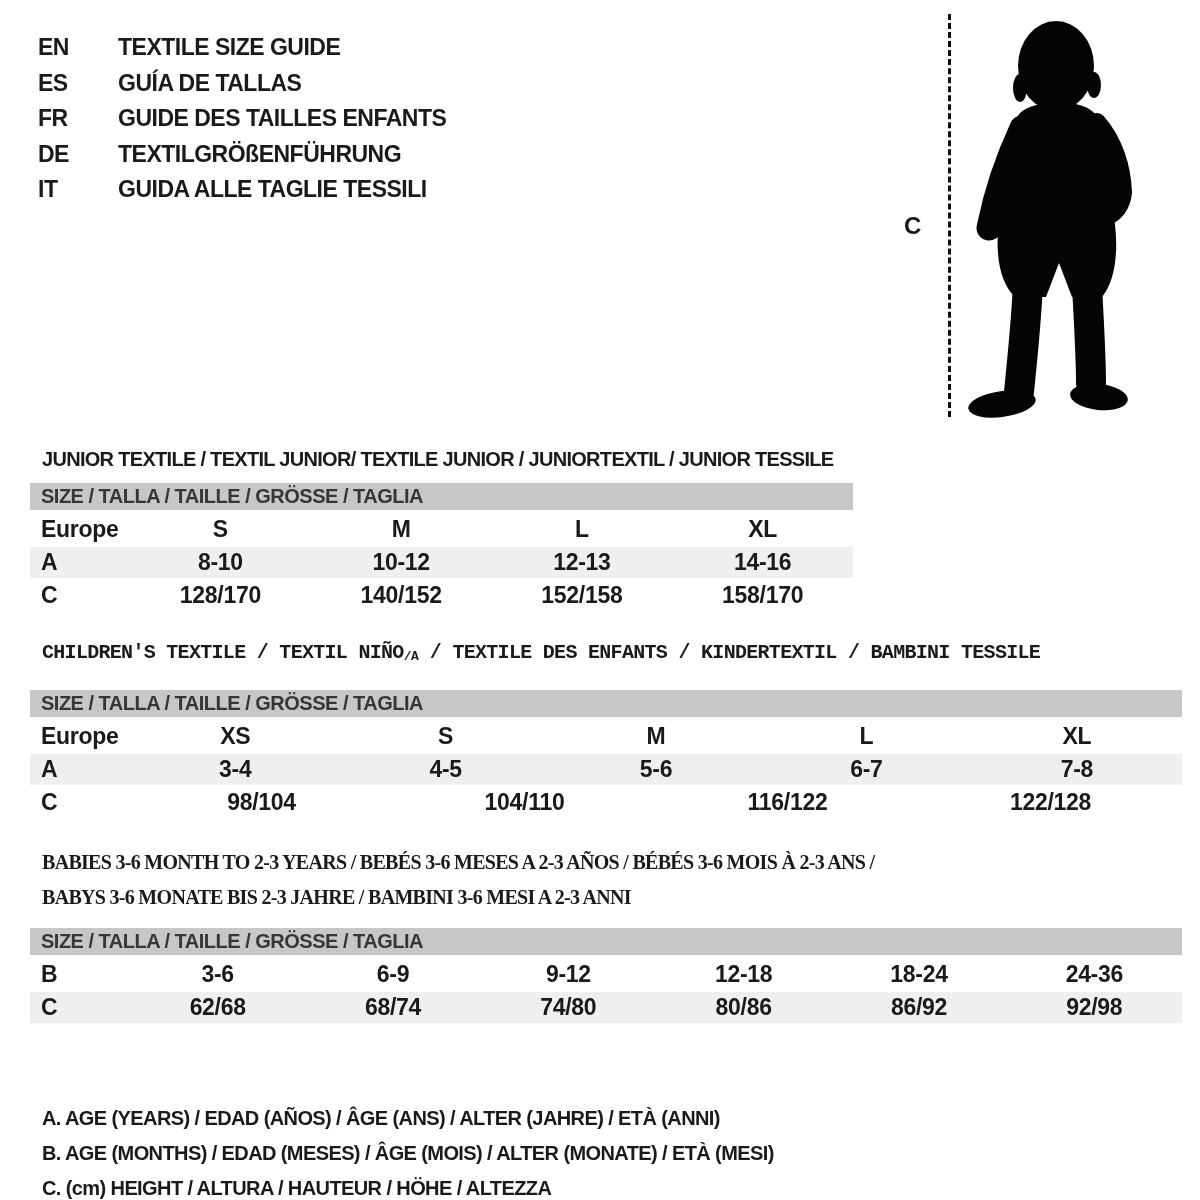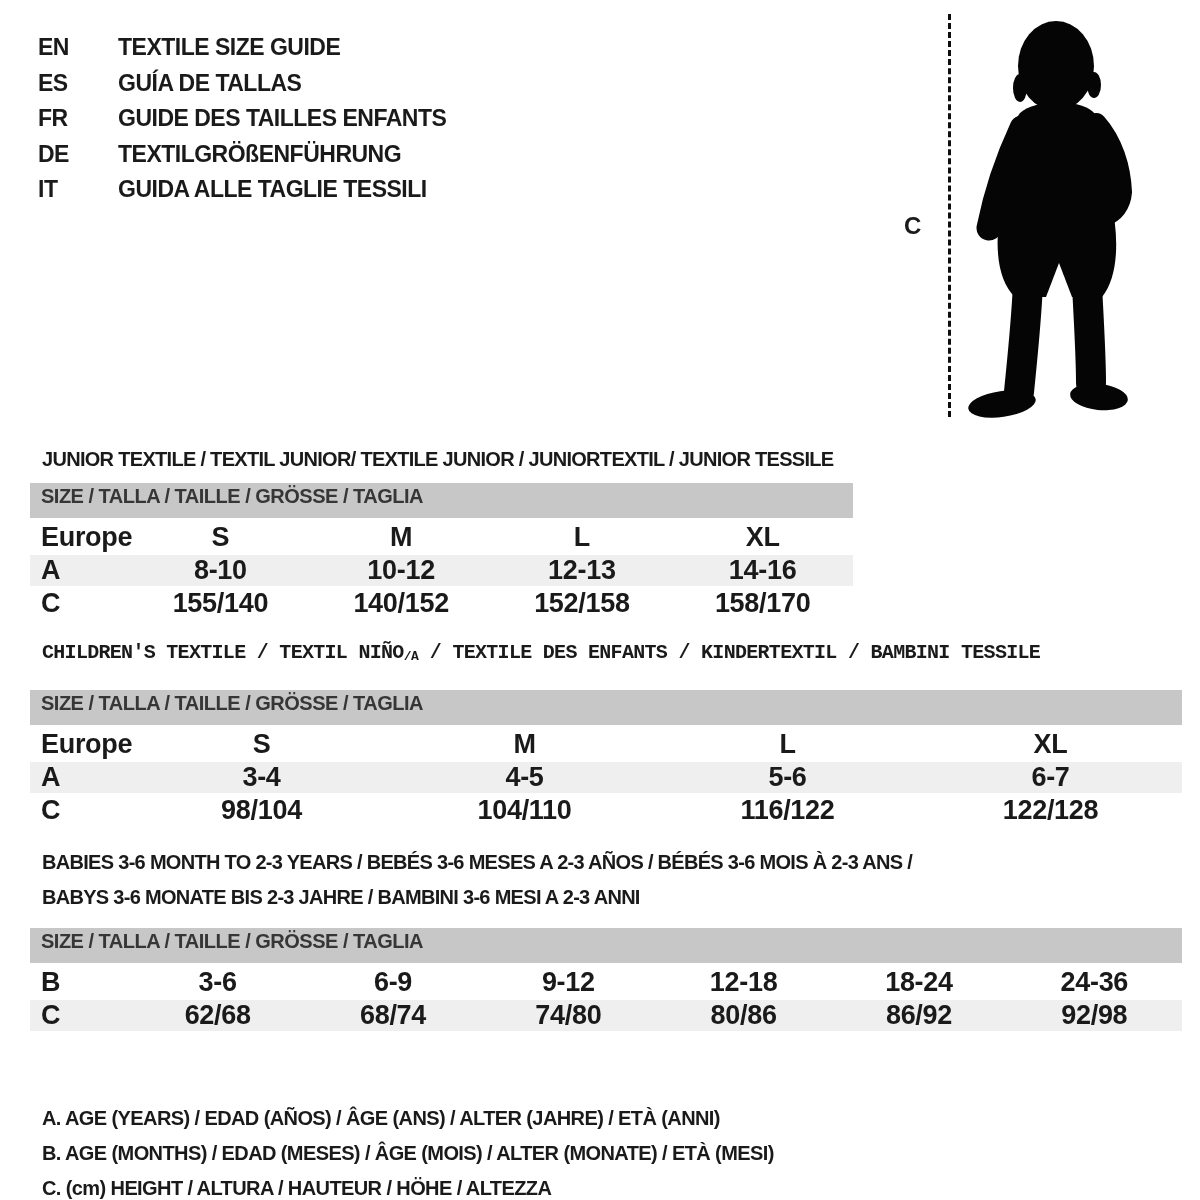--- a/index.html
+++ b/index.html
@@ -15,32 +15,32 @@
   .lang-code { width:80px; }
   
   .measure-line { position:absolute; left:948px; top:14px; height:403px; width:0;
                   border-left:3.5px dashed #0e0e0e; }
   .c-label { position:absolute; left:904px; top:212px; font-size:24px; }
   .figure-svg { position:absolute; left:960px; top:16px; width:184px; height:404px; }
   
   .sec-title { position:absolute; left:42px; font-size:20px; letter-spacing:-0.7px; white-space:nowrap; }
   .junior-title   { top:448px; }
   .children-title { top:641px;font-family:Liberation Mono, monospace; }
-  .babies-title   { top:845px; line-height:35px; }
+  .babies-title   { top:845px; line-height:35px;font-family:Liberation Serif, serif; }
   .subsize { font-size:13px; vertical-align:-2px; letter-spacing:-0.4px; }
   
   .size-table { position:absolute; }
   .t-junior   { left:30px; top:483px;  width:823px;  }
   .t-children { left:30px; top:690px;  width:1152px; }
   .t-babies   { left:30px; top:928px;  width:1152px; }
   .size-bar {
-    height:35px; line-height:27px; background:#c7c7c7; color:#363636;
+    height:27px; line-height:27px; background:#c7c7c7; color:#363636;
     font-size:20px; padding-left:11px; margin-bottom:4px; letter-spacing:-0.5px;
   }
-  .trow { display:flex; height:31px; line-height:31px; font-size:27px; margin-bottom:2px; }
+  .trow { display:flex; height:31px; line-height:31px; font-size:23px; margin-bottom:2px; }
   .trow .label { width:100px; padding-left:11px; box-sizing:border-box; text-align:left; }
   .trow .val { flex:1; text-align:center; }
   .shaded { background:#efefef; }
   
   .footnotes { position:absolute; left:42px; top:1072px; font-size:20px;
                line-height:35px; letter-spacing:-0.6px;margin-top:29px; }
 </style>
 </head>
 <body>
 
@@ -108,43 +108,45 @@
     </div>
     <div class="trow shaded">
       <div class="label">A</div>
       <div class="val">8-10</div>
       <div class="val">10-12</div>
       <div class="val">12-13</div>
       <div class="val">14-16</div>
     </div>
     <div class="trow">
       <div class="label">C</div>
-      <div class="val">155/140</div>
+      <div class="val">128/170</div>
       <div class="val">140/152</div>
       <div class="val">152/158</div>
       <div class="val">158/170</div>
     </div>
   </div>
 
   <div class="sec-title children-title"><span>CHILDREN'S TEXTILE / TEXTIL NIÑO</span><span class="subsize">/A</span><span> / TEXTILE DES ENFANTS / KINDERTEXTIL / BAMBINI TESSILE</span></div>
   <div class="size-table t-children">
     <div class="size-bar">SIZE / TALLA / TAILLE / GRÖSSE / TAGLIA</div>
     <div class="trow">
       <div class="label">Europe</div>
+      <div class="val">XS</div>
       <div class="val">S</div>
       <div class="val">M</div>
       <div class="val">L</div>
       <div class="val">XL</div>
     </div>
     <div class="trow shaded">
       <div class="label">A</div>
       <div class="val">3-4</div>
       <div class="val">4-5</div>
       <div class="val">5-6</div>
       <div class="val">6-7</div>
+      <div class="val">7-8</div>
     </div>
     <div class="trow">
       <div class="label">C</div>
       <div class="val">98/104</div>
       <div class="val">104/110</div>
       <div class="val">116/122</div>
       <div class="val">122/128</div>
     </div>
   </div>
 

